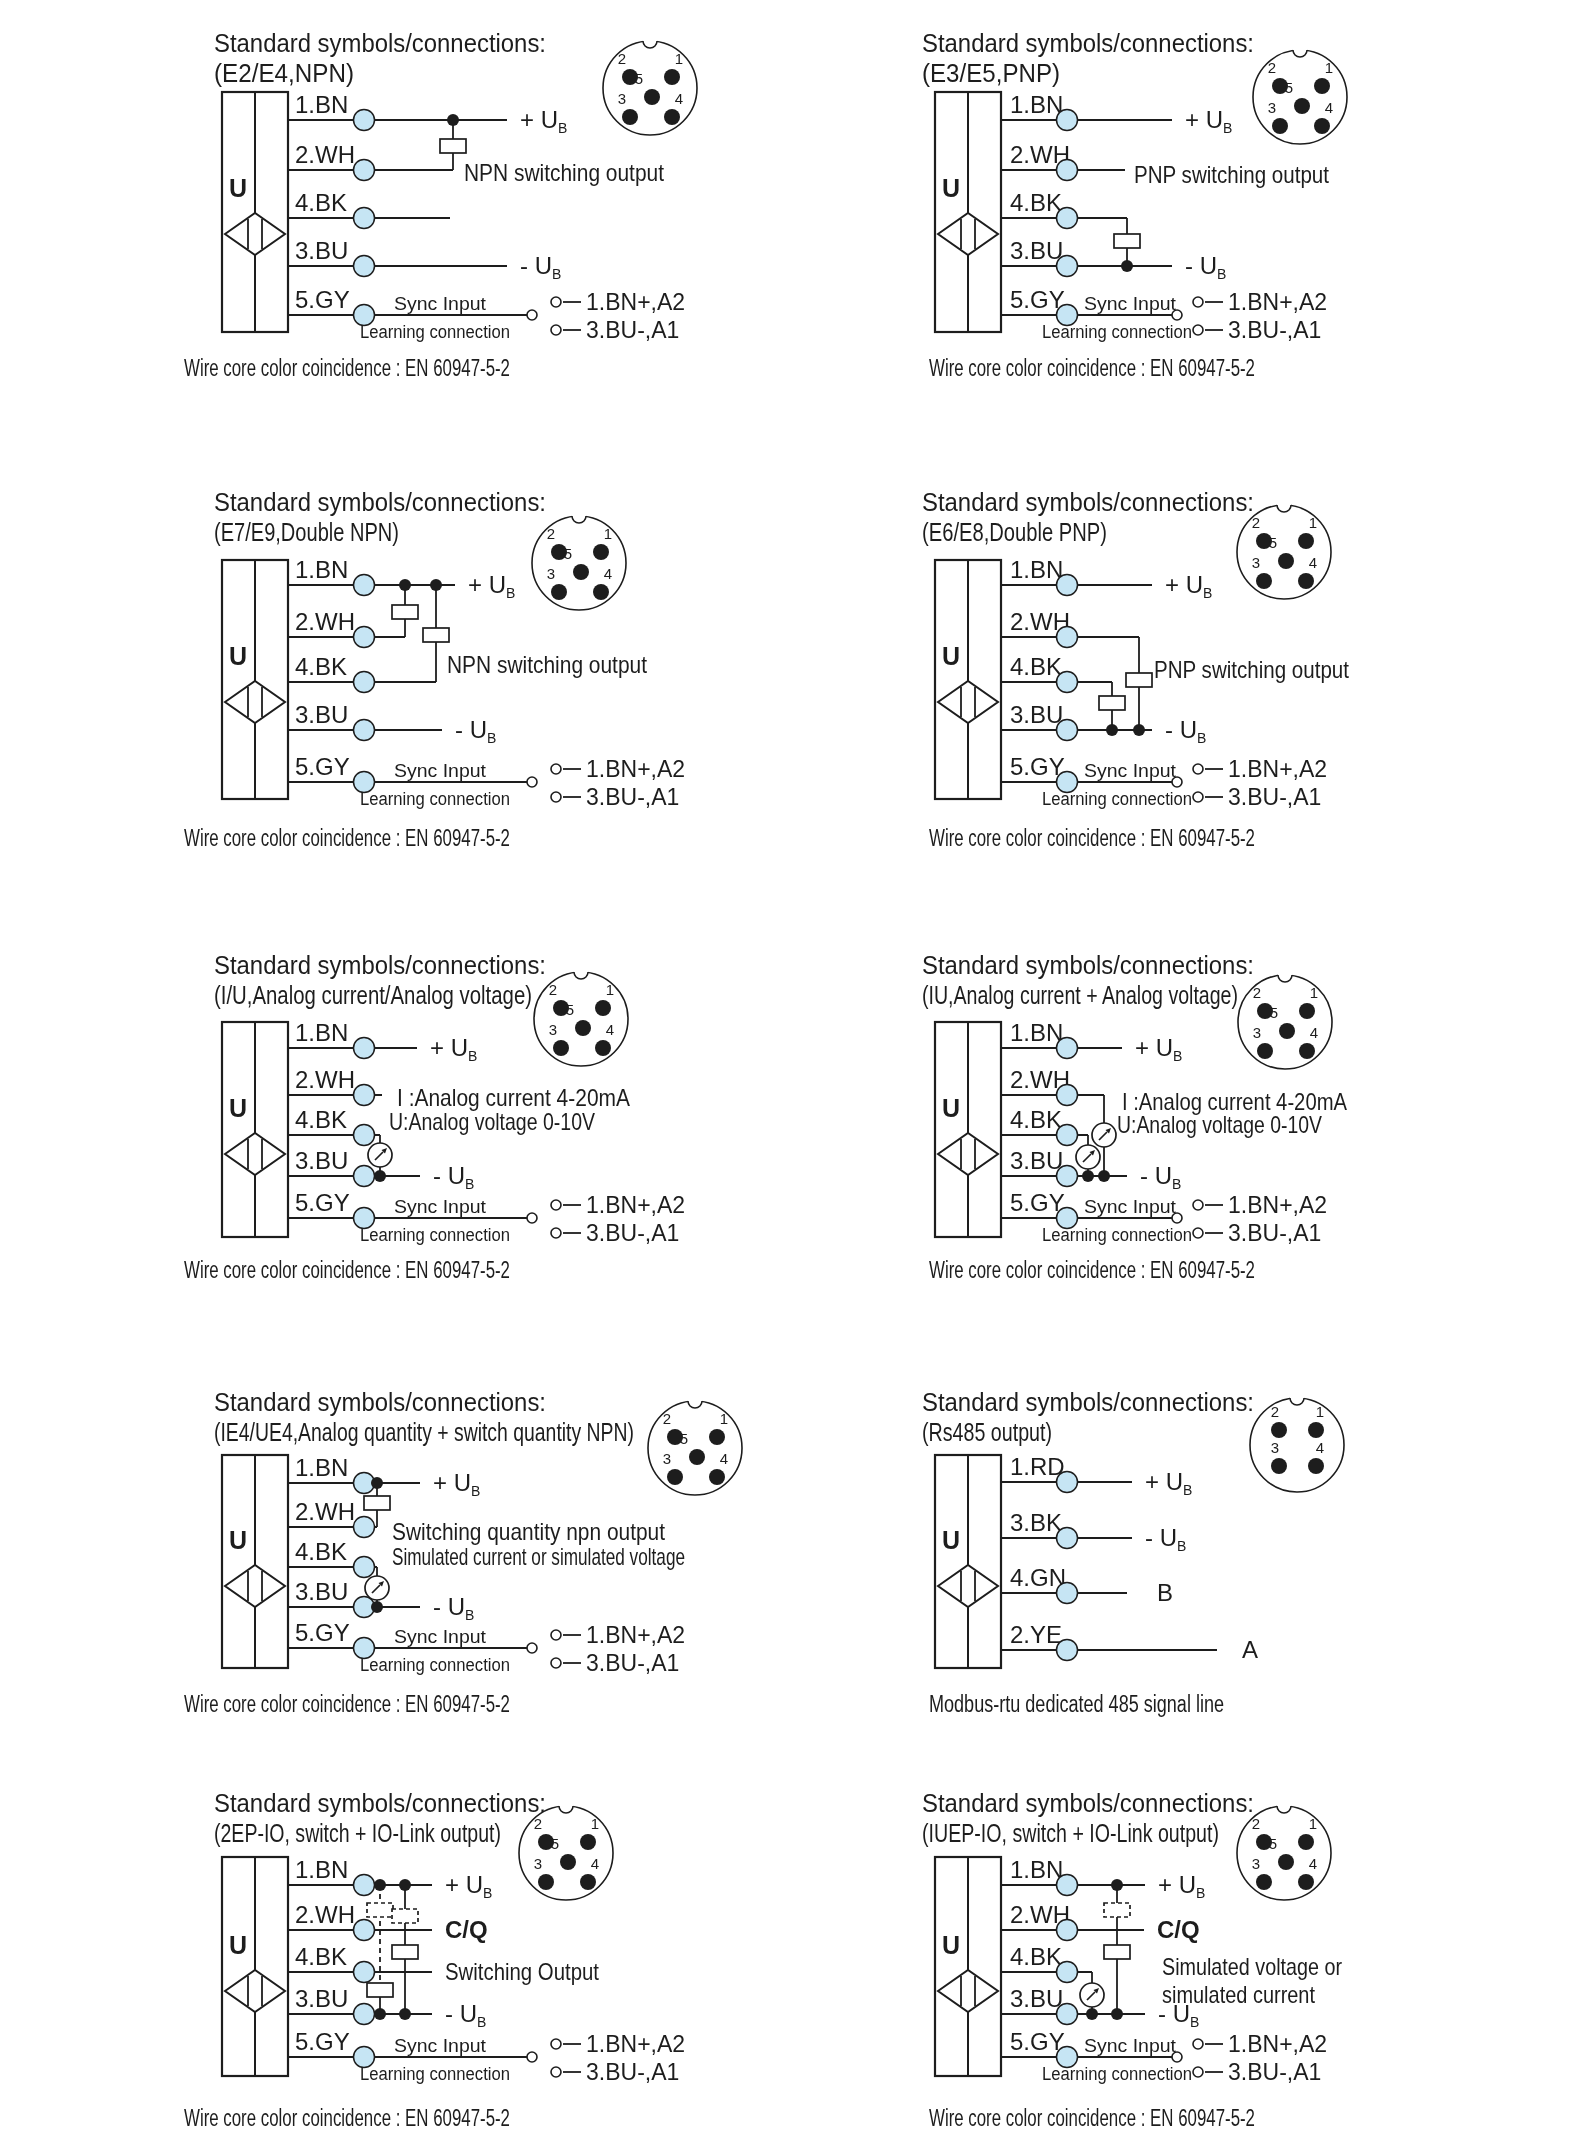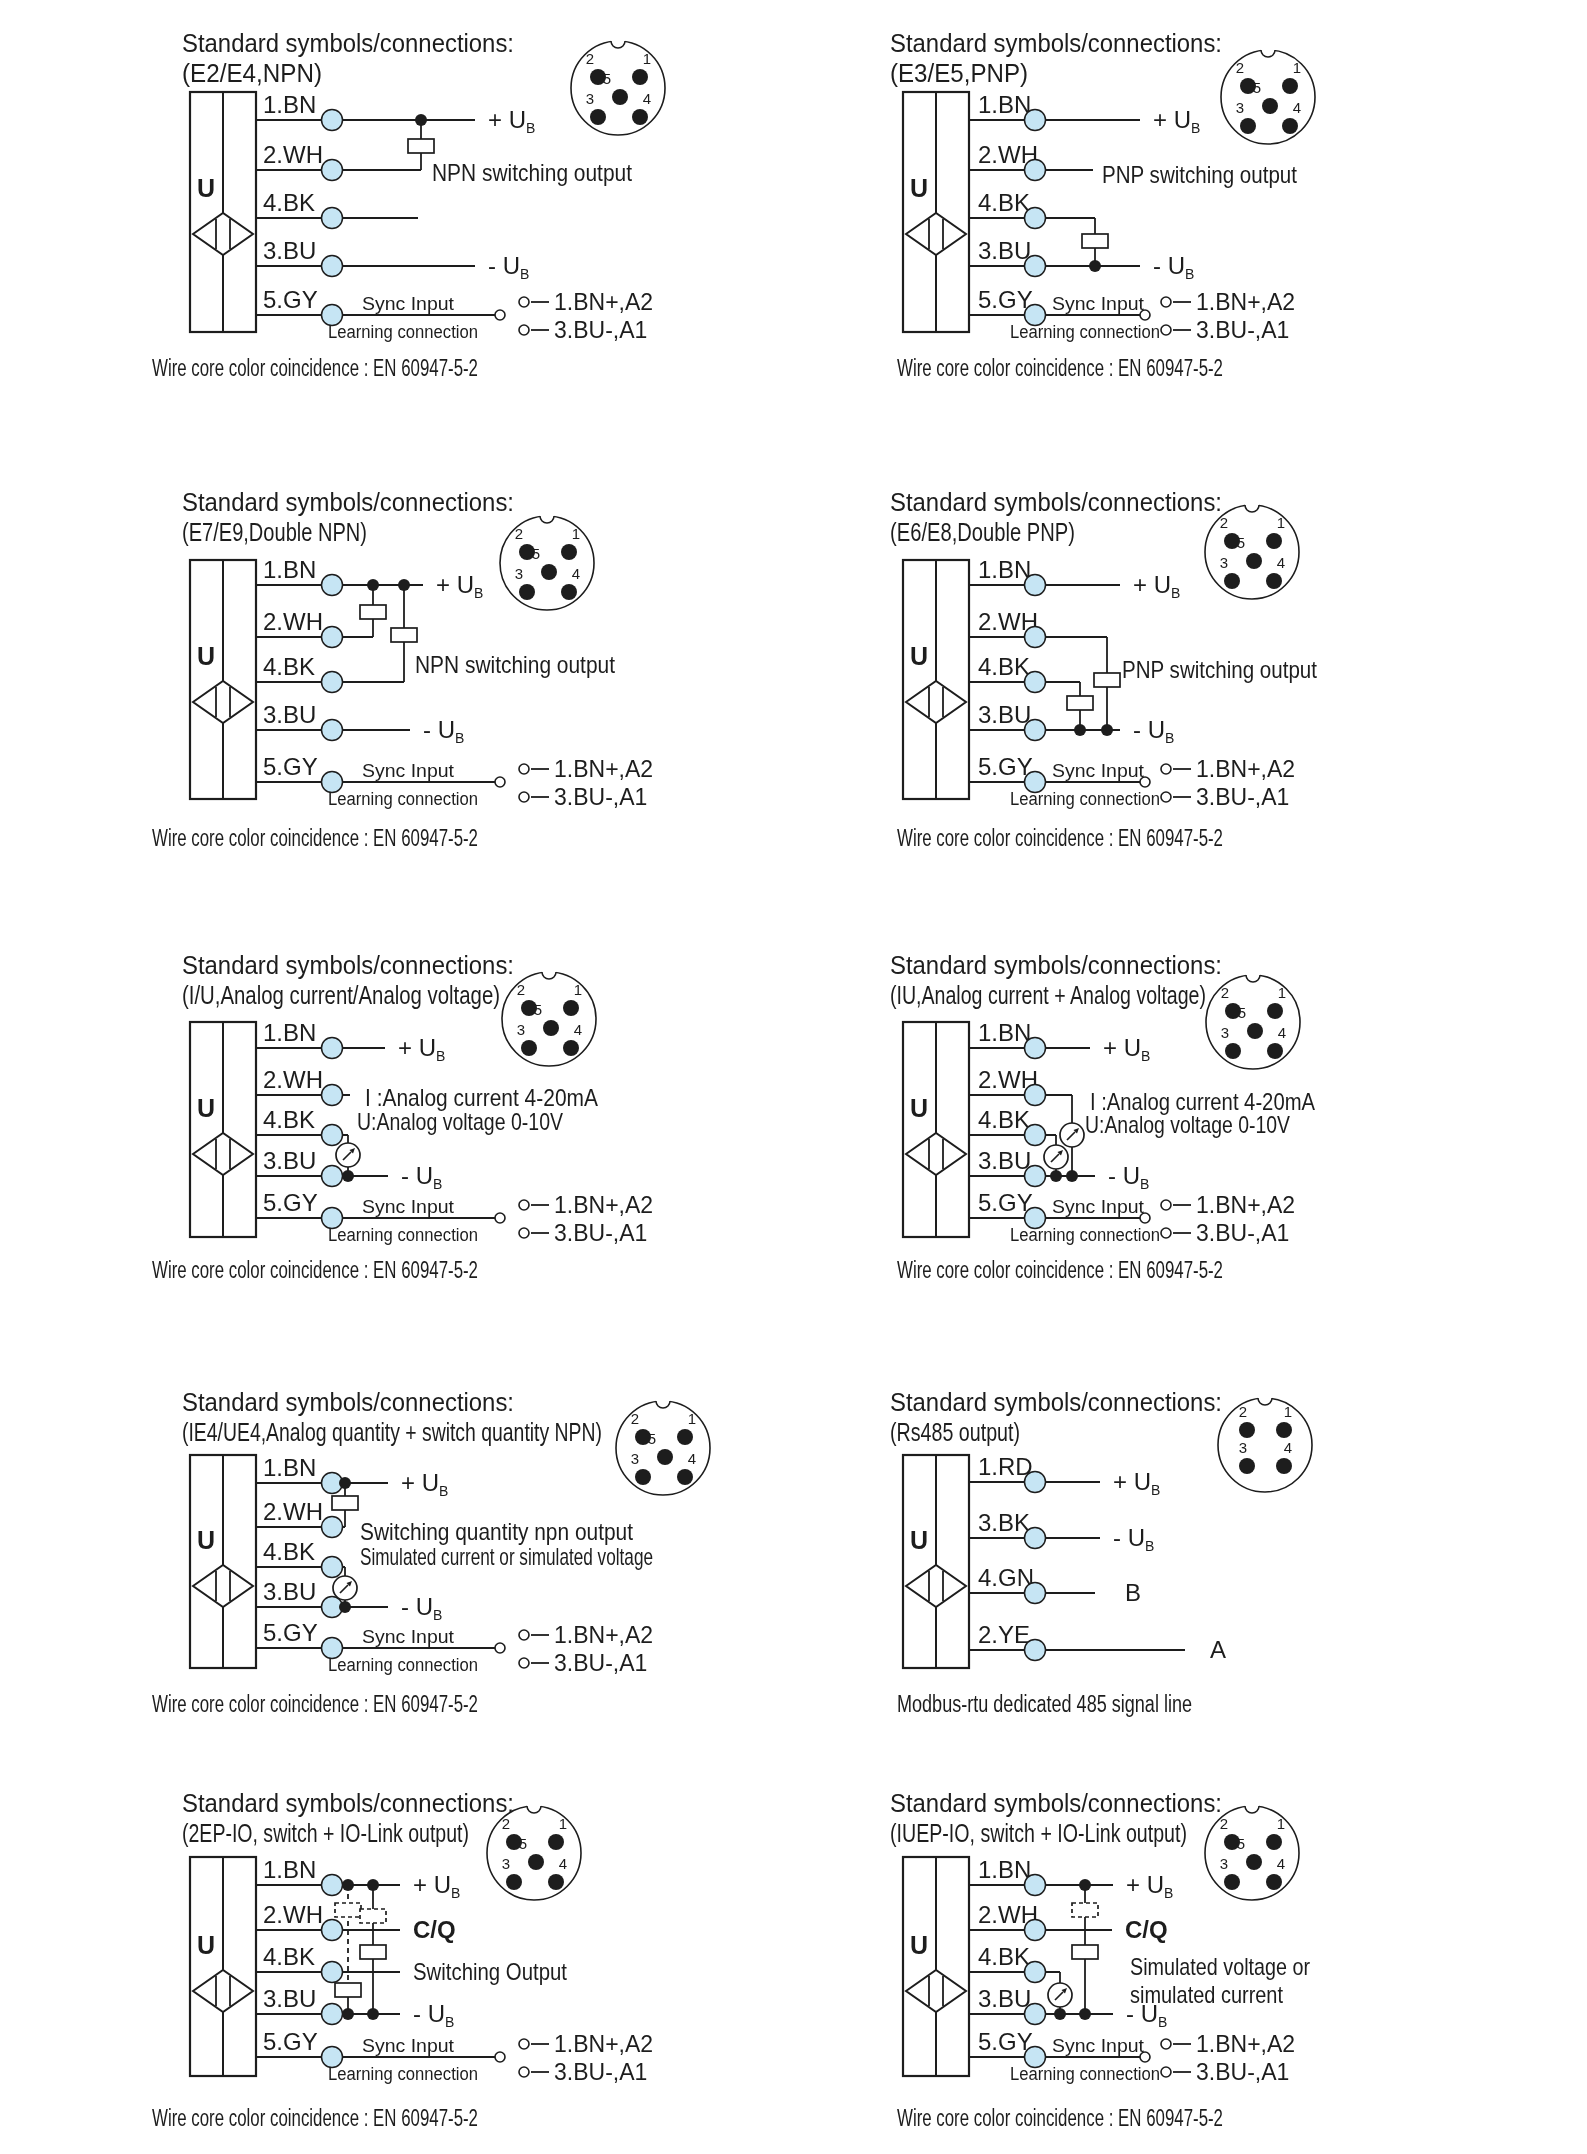--- a/index.html
+++ b/index.html
@@ -1,17 +1,17 @@
 <!DOCTYPE html>
 <html><head>
 <meta charset="utf-8">
 <style>
   html,body{margin:0;padding:0;background:#ffffff;}
   body{width:1587px;height:2154px;font-family:"Liberation Sans",sans-serif;}
-  #stage{position:relative;width:1439px;height:2154px;background:#fff;overflow:hidden;}
+  #stage{position:relative;width:1439px;height:2154px;background:#fff;overflow:hidden;padding-left:32px;}
   svg text{font-family:"Liberation Sans","DejaVu Sans",sans-serif;}
 </style>
 </head>
 <body>
 
 <div id="stage">
   <svg id="diagram" width="1587" height="2154" viewBox="0 0 1587 2154">
       <g>
         <text x="182" y="52" font-size="25" fill="#1d1d1d" font-weight="normal" text-anchor="start" textLength="332" lengthAdjust="spacingAndGlyphs">Standard symbols/connections:</text>
         <text x="182" y="82" font-size="25" fill="#1d1d1d" font-weight="normal" text-anchor="start" textLength="140" lengthAdjust="spacingAndGlyphs">(E2/E4,NPN)</text>

